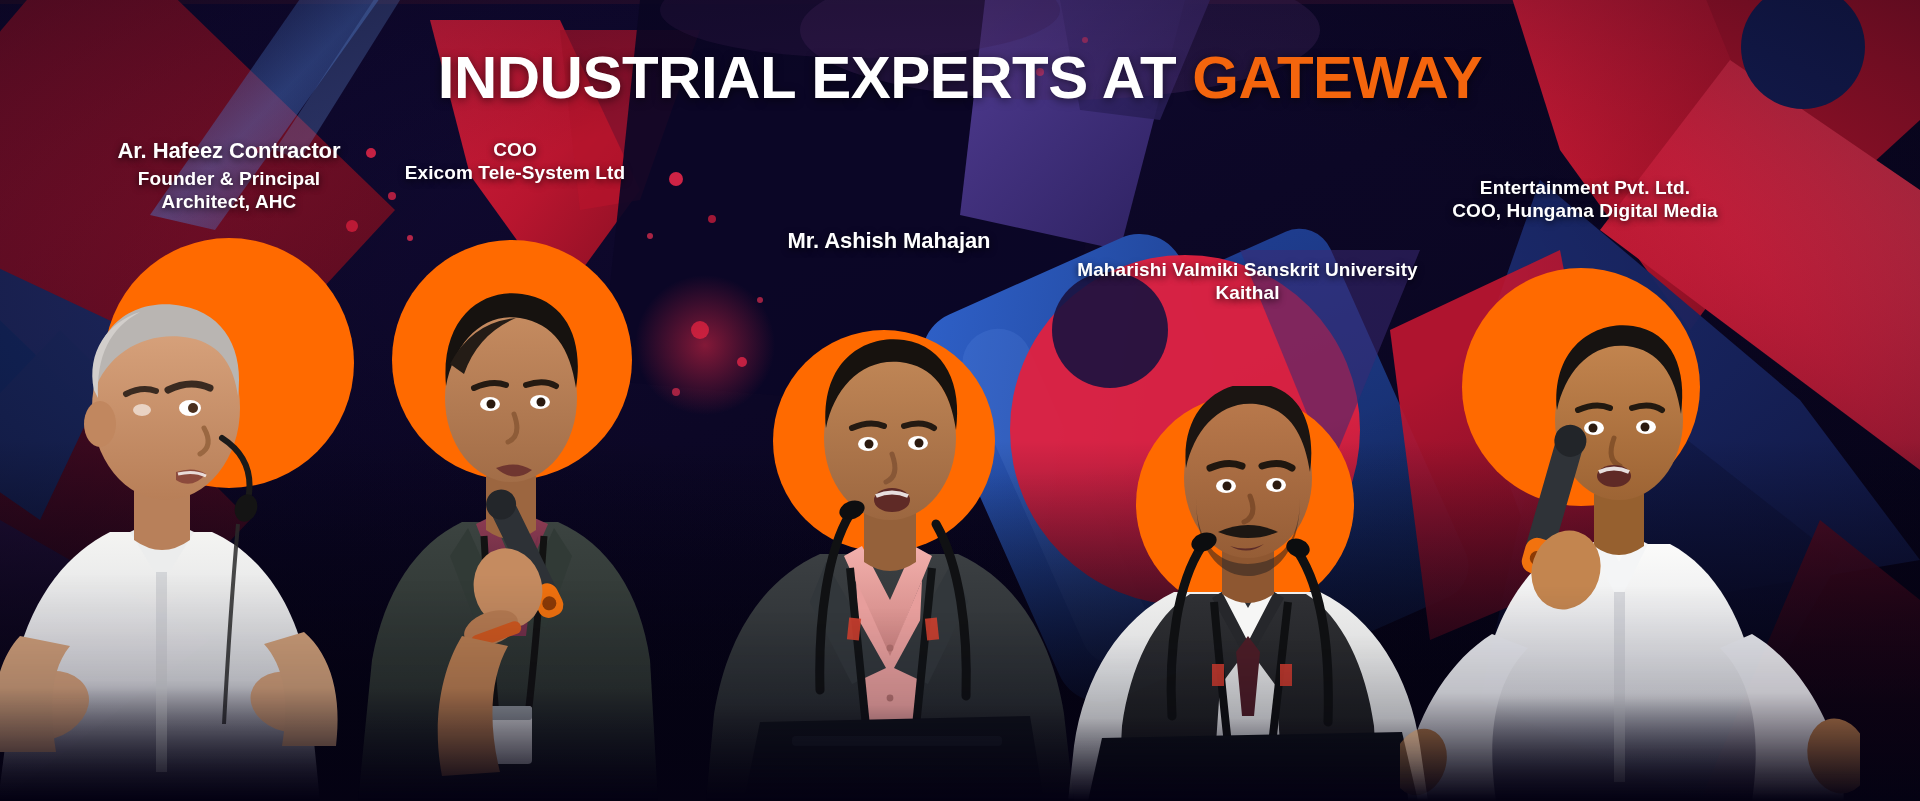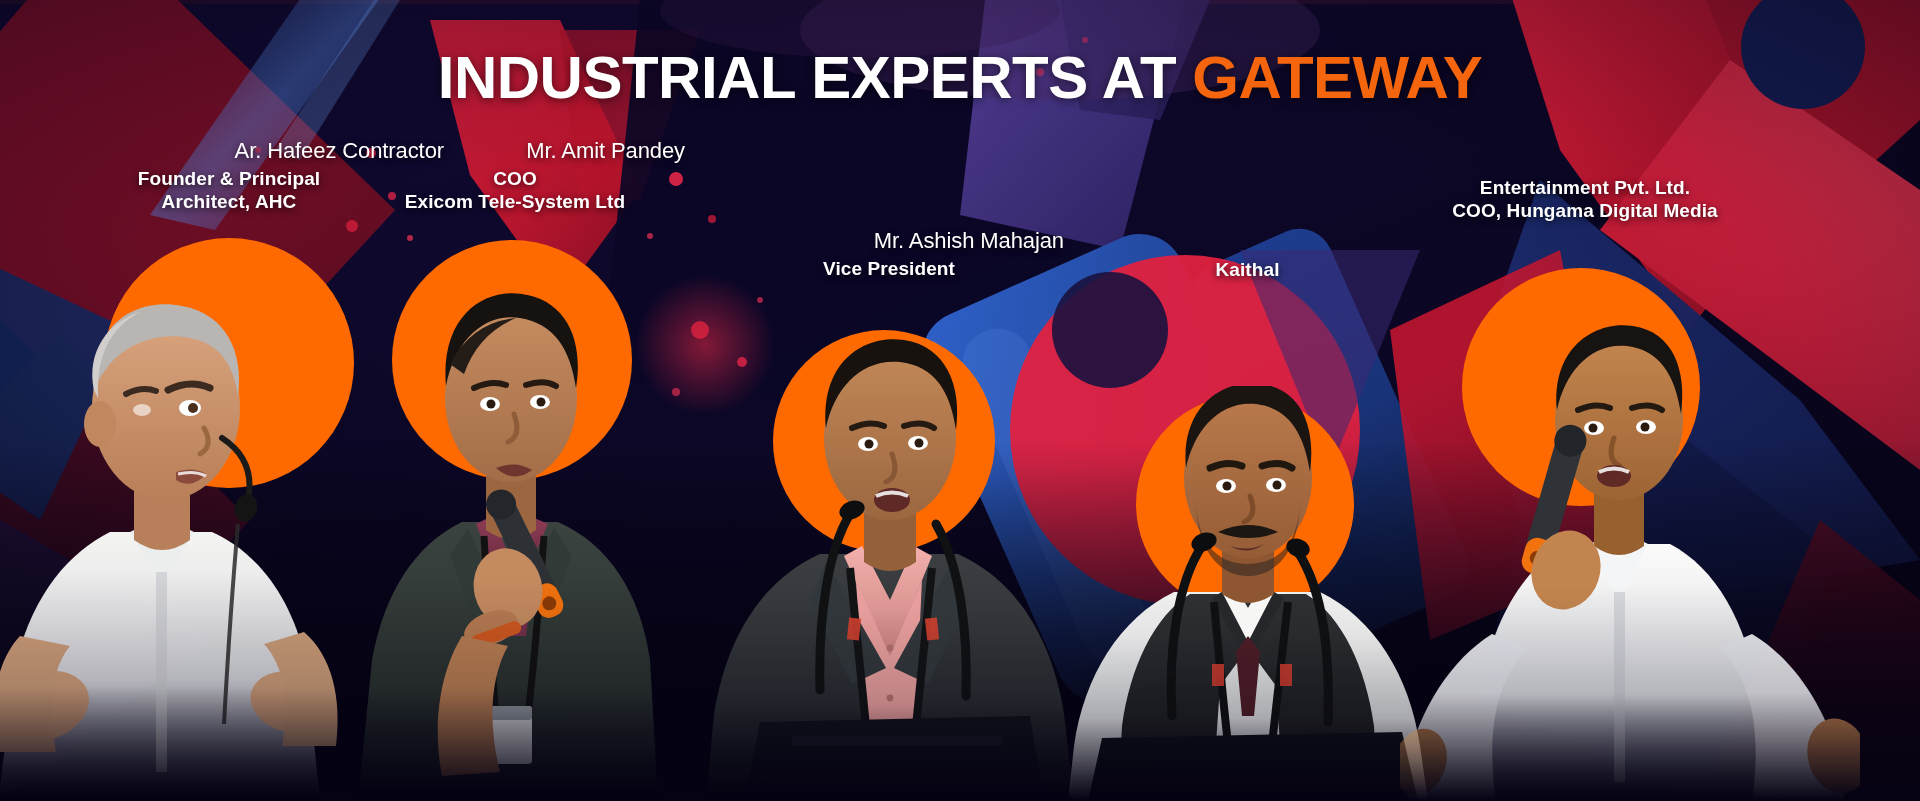--- a/index.html
+++ b/index.html
@@ -48,24 +48,23 @@
     text-align:center;
     color:#fff;
     text-shadow:0 2px 7px rgba(0,0,0,.75);
     z-index:35;
     white-space:nowrap;
     line-height:1.22;
   }
   .caption .nm{
     display:block;
     font-size:22px;
-    font-weight:400;
+    font-weight:700;
     letter-spacing:-0.1px;
     margin-bottom:2px;
-    text-align:right;
   }
   .caption .rl{
     display:block;
     font-size:19px;
     font-weight:700;
     letter-spacing:0.1px;
   }
 
   .disc{
     position:absolute;
@@ -337,21 +336,20 @@
 
         <ellipse cx="150" cy="352" rx="34" ry="40" fill="#c58b60" transform="rotate(-14 150 352)"></ellipse>
         <ellipse cx="133" cy="392" rx="28" ry="16" fill="#b87c52" transform="rotate(-20 133 392)"></ellipse>
 
         <rect x="112" y="392" width="52" height="13" rx="6" fill="#d1591f" transform="rotate(-20 138 398)"></rect>
 
         <path d="M104 400 C82 436 74 488 84 540 L142 536 C130 488 132 442 150 410 Z" fill="#bb7f52"></path>
       </svg>
     </div>
     <div class="caption" style="left:345px;top:138px;width:340px;">
-      <span class="nm">Mr. Amit Pandey</span>
       <span class="rl">COO</span>
       <span class="rl">Exicom Tele-System Ltd</span>
     </div>
   </div>
 
   <div class="speaker">
     <div class="disc" style="left:773px;top:330px;width:222px;height:222px;"></div>
     <div class="photo" style="left:700px;top:318px;width:380px;height:483px;">
       <svg viewBox="0 0 380 483" preserveAspectRatio="xMidYMax meet">
         <defs>
@@ -408,21 +406,20 @@
         <path d="M150 196 C128 232 118 300 120 372" stroke="#101113" stroke-width="9" fill="none" stroke-linecap="round"></path>
         <ellipse cx="152" cy="192" rx="13" ry="9" fill="#0d0e10" transform="rotate(-20 152 192)"></ellipse>
         <path d="M236 206 C260 248 268 312 266 378" stroke="#101113" stroke-width="9" fill="none" stroke-linecap="round"></path>
 
         <path d="M60 404 L330 398 L344 483 L44 483 Z" fill="#10131a"></path>
         <rect x="92" y="418" width="210" height="10" rx="4" fill="#1c2029" opacity=".8"></rect>
       </svg>
     </div>
     <div class="caption" style="left:714px;top:228px;width:350px;">
       <span class="nm">Mr. Ashish Mahajan</span>
-      <span class="rl">Vice President</span>
     </div>
   </div>
 
   <div class="speaker">
     <div class="disc" style="left:1136px;top:395px;width:218px;height:218px;"></div>
     <div class="photo" style="left:1062px;top:386px;width:372px;height:415px;">
       <svg viewBox="0 0 372 415" preserveAspectRatio="xMidYMax meet">
         <defs>
           <linearGradient id="p4vest" x1="0" y1="0" x2="0" y2="1">
             <stop offset="0%" stop-color="#2f3034"></stop>
@@ -479,20 +476,21 @@
 
         <path d="M140 160 C116 196 106 262 110 330" stroke="#0f1012" stroke-width="9" fill="none" stroke-linecap="round"></path>
         <ellipse cx="142" cy="156" rx="13" ry="9" fill="#0c0d0f" transform="rotate(-20 142 156)"></ellipse>
         <path d="M236 166 C262 206 268 268 266 336" stroke="#0f1012" stroke-width="9" fill="none" stroke-linecap="round"></path>
         <ellipse cx="236" cy="162" rx="12" ry="9" fill="#0c0d0f" transform="rotate(20 236 162)"></ellipse>
 
         <path d="M40 352 L340 346 L356 415 L26 415 Z" fill="#0e1118"></path>
       </svg>
     </div>
     <div class="caption" style="left:1015px;top:258px;width:465px;">
+      <span class="rl">Maharishi Valmiki Sanskrit University</span>
       <span class="rl">Kaithal</span>
     </div>
   </div>
 
   <div class="speaker">
     <div class="disc" style="left:1462px;top:268px;width:238px;height:238px;"></div>
     <div class="photo" style="left:1400px;top:262px;width:460px;height:539px;">
       <svg viewBox="0 0 460 539" preserveAspectRatio="xMidYMax meet">
         <defs>
           <linearGradient id="p5shirt" x1="0" y1="0" x2="0" y2="1">

